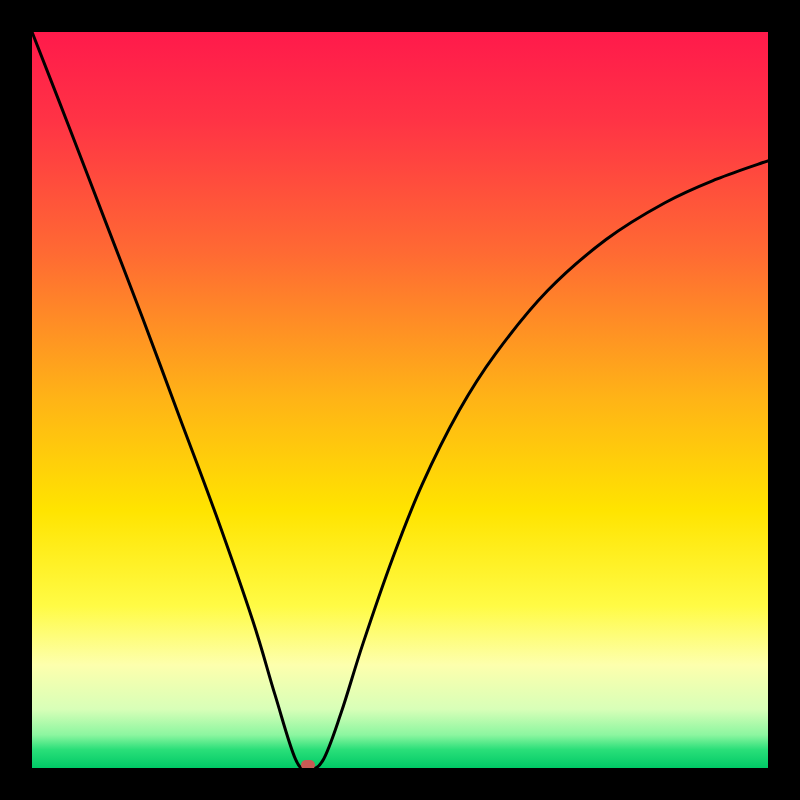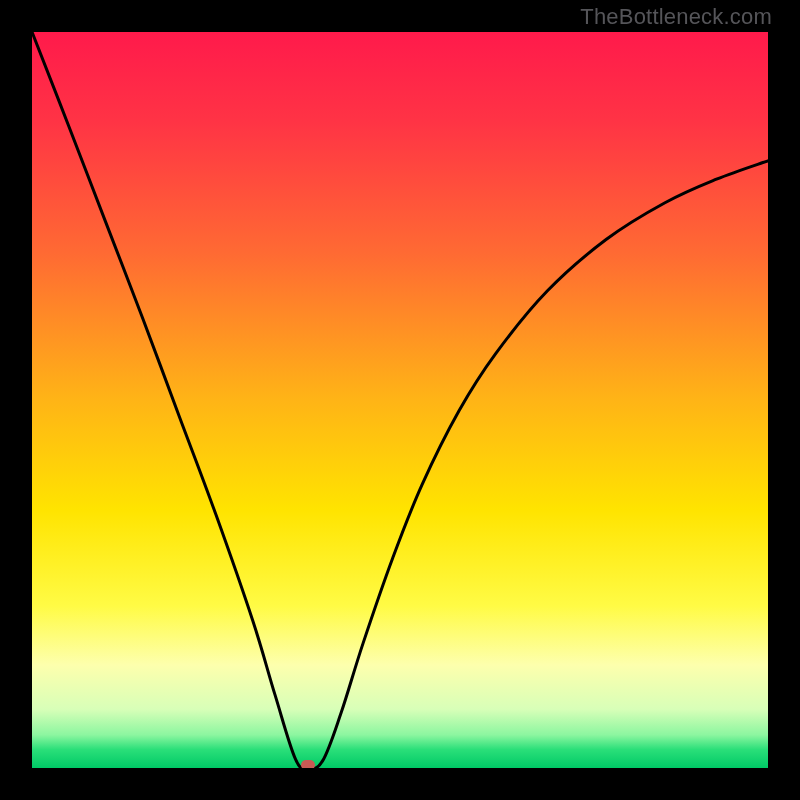--- a/index.html
+++ b/index.html
@@ -86,14 +86,13 @@
       <rect x="0" y="0" width="736" height="736" fill="url(#bg-grad)"></rect>
     </svg>
 
     <svg class="curve-layer" viewBox="0 0 736 736" preserveAspectRatio="none">
       <path id="curve-path" fill="none" stroke="#000" stroke-width="3" stroke-linejoin="round" stroke-linecap="round" d="M 0 0 C 6.6240000000000006 16.957439999999995, 23.552000000000003 60.028159999999964, 36.800000000000004 94.20799999999997 C 50.048 128.38783999999998, 60.35200000000001 155.44320000000005, 73.60000000000001 189.88800000000003 C 86.84800000000001 224.33280000000002, 97.15199999999999 250.59328, 110.39999999999999 285.568 C 123.648 320.54272, 133.95200000000003 348.68736, 147.20000000000002 384.192 C 160.448 419.69664, 170.752 445.98656000000005, 184 482.81600000000003 C 197.248 519.64544, 210.20159999999998 556.47488, 220.79999999999998 588.8 C 231.39839999999998 621.1251199999999, 235.19616000000002 637.49376, 242.88000000000002 662.4 C 250.56384000000003 687.30624, 257.5264 713.92, 263.488 727.168 C 269.4496 740.416, 271.09824 735.73504, 276 736 C 280.90176 736.26496, 284.75840000000005 738.576, 290.72 728.64 C 296.6816 718.704, 301.8336 701.9967999999999, 309.12 680.8 C 316.4064 659.6032, 321.9264 638.7008, 331.2 610.88 C 340.4736 583.0592, 350.04159999999996 554.7232, 360.64 526.24 C 371.2384 497.7568, 378.15680000000003 479.13599999999997, 390.08000000000004 452.64 C 402.00320000000005 426.144, 413.632 402.62144, 426.88 379.04 C 440.128 355.45856000000003, 447.7824 343.2262400000001, 463.68 321.63200000000006 C 479.5776 300.03776000000005, 495.3279999999999 279.6064, 515.1999999999999 259.072 C 535.0719999999999 238.5376, 552.8832 223.44960000000003, 574.08 207.55200000000002 C 595.2768000000001 191.6544, 613.0880000000001 181.61535999999998, 632.96 170.75199999999995 C 652.832 159.88863999999992, 665.9328 154.75135999999992, 684.48 147.19999999999993 C 703.0272 139.64863999999994, 726.7264 132.11200000000005, 736 128.80000000000007"></path>
     </svg>
 
     <div id="min-marker" class="marker" style="left: 276px; top: 733px;"></div>
   </div>
 
-  <div class="watermark">TheBottleneck.com</div>
 </div>
 
 </body></html>

